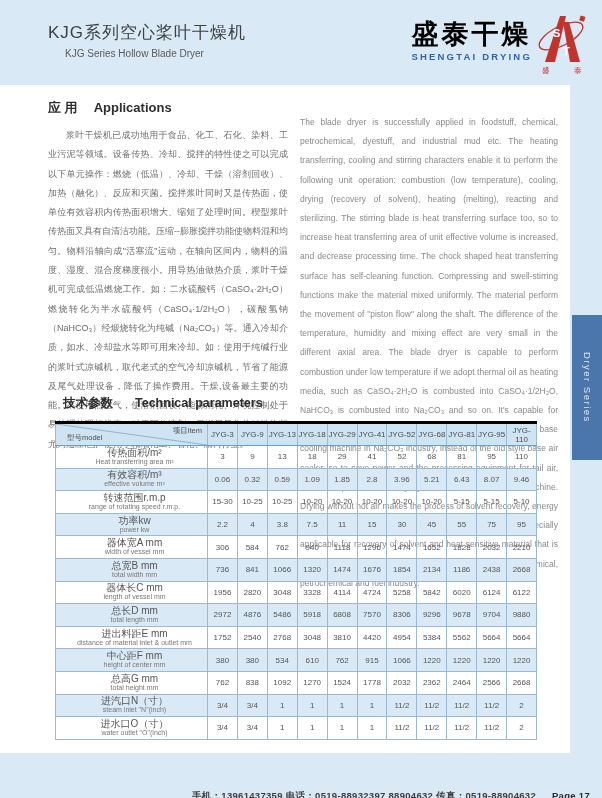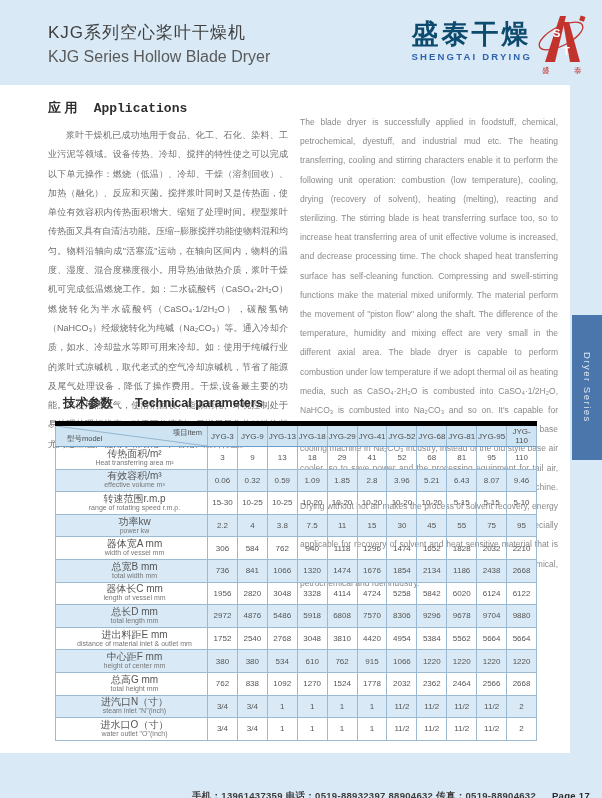--- a/index.html
+++ b/index.html
@@ -7,43 +7,43 @@
   body {
     position:relative;
     background:#d9e9f5;
     font-family:"Liberation Sans","DejaVu Sans",sans-serif;
     overflow:hidden;
   }
   
   .header { position:absolute; left:0; top:0; width:602px; height:85px; }
   .header-titles { position:absolute; left:48px; top:21px; }
   .header-title { font-size:17px; font-weight:normal; color:#3f3f3f; letter-spacing:1px; }
-  .header-subtitle { font-size:16px; color:#5a5a5a; margin-top:4px; }
+  .header-subtitle { font-size:10px; color:#5a5a5a; margin-top:4px;margin-left:17px; }
   .brand { position:absolute; right:14px; top:13px; display:flex; align-items:flex-start; }
   .brand-text { text-align:left; margin-top:8px; }
-  .brand-cn { font-size:27px; font-weight:bold; color:#0c4a6e; letter-spacing:3px; line-height:1; }
+  .brand-cn { font-size:27px; font-weight:bold; color:#000000; letter-spacing:3px; line-height:1; }
   .brand-en { font-size:9.5px; font-weight:bold; color:#2e64ae; letter-spacing:2.2px; margin-top:3px; }
   .brand-mark { margin-left:4px; }
   
   .content { position:absolute; left:0; top:85px; width:570px; height:668px; background:#ffffff; }
   
   .apps { position:absolute; left:48px; top:14px; width:510px; }
   .col-cn { position:absolute; left:0; top:0; width:240px; }
   .col-en { position:absolute; left:252px; top:14px; width:258px; }
   .apps-heading { font-size:13px; font-weight:bold; color:#2e2e2e; margin-bottom:9px; }
-  .apps-heading .en { margin-left:16px;font-family:Liberation Mono, monospace; }
+  .apps-heading .en { margin-left:16px; }
   .text-cn { font-size:9px; line-height:19.3px; color:#6e6e6e; text-align:justify; text-indent:2em; }
   .text-en { font-size:8.5px; line-height:19.2px; color:#8a8a8a; text-align:justify; }
   
   .tech { position:absolute; left:55px; top:310px; width:482px; }
   .tech-heading { font-size:12.5px; font-weight:bold; color:#2e2e2e; margin-left:8px; }
   .tech-heading .en { margin-left:22px; }
   table.params {
     margin-top:9px; width:482px; border-collapse:collapse; table-layout:fixed;
-    border-top:5px solid #000000;
+    border-top:3px solid #000000;
   }
   table.params th, table.params td {
     border:1px solid #9cb9d2; font-weight:normal;
     color:#555; text-align:center; vertical-align:middle; overflow:hidden;
   }
   table.params thead th { background:#cfe4f2; height:23px; font-size:8px; color:#4c4c4c; border-bottom:1px solid #6f9ec6; }
   table.params col.c-label { width:152px; }
   table.params td { height:22.6px; font-size:8px; }
   table.params tr.alt td { background:#d9eaf6; }
   td.lbl { text-align:left; padding-left:6px; }

